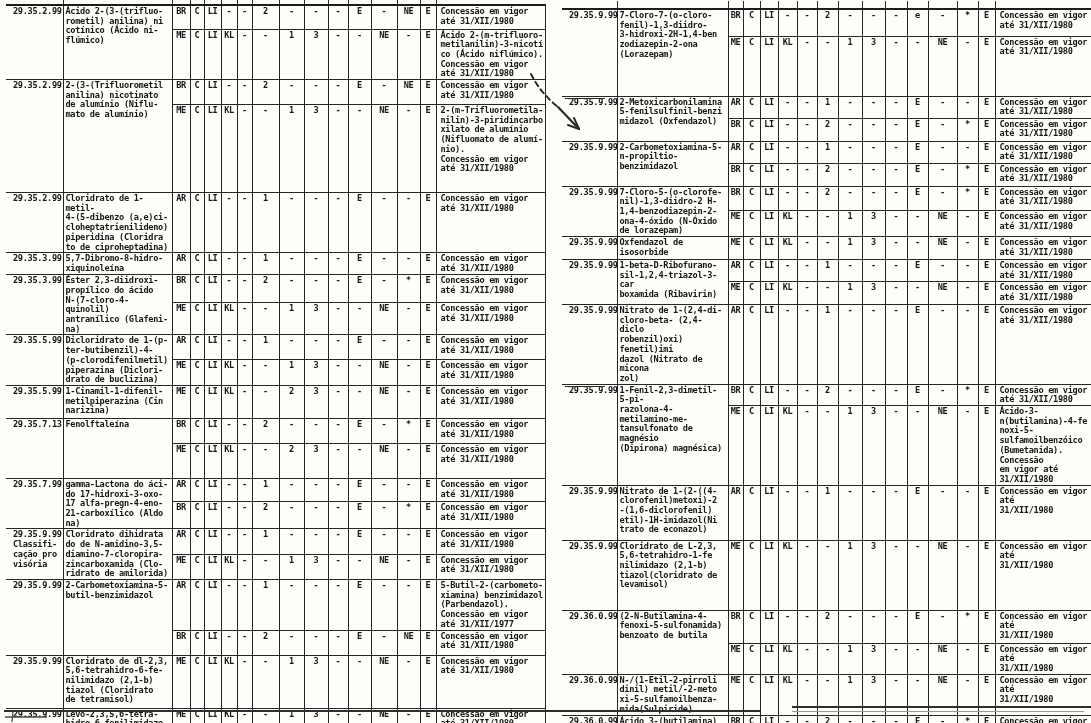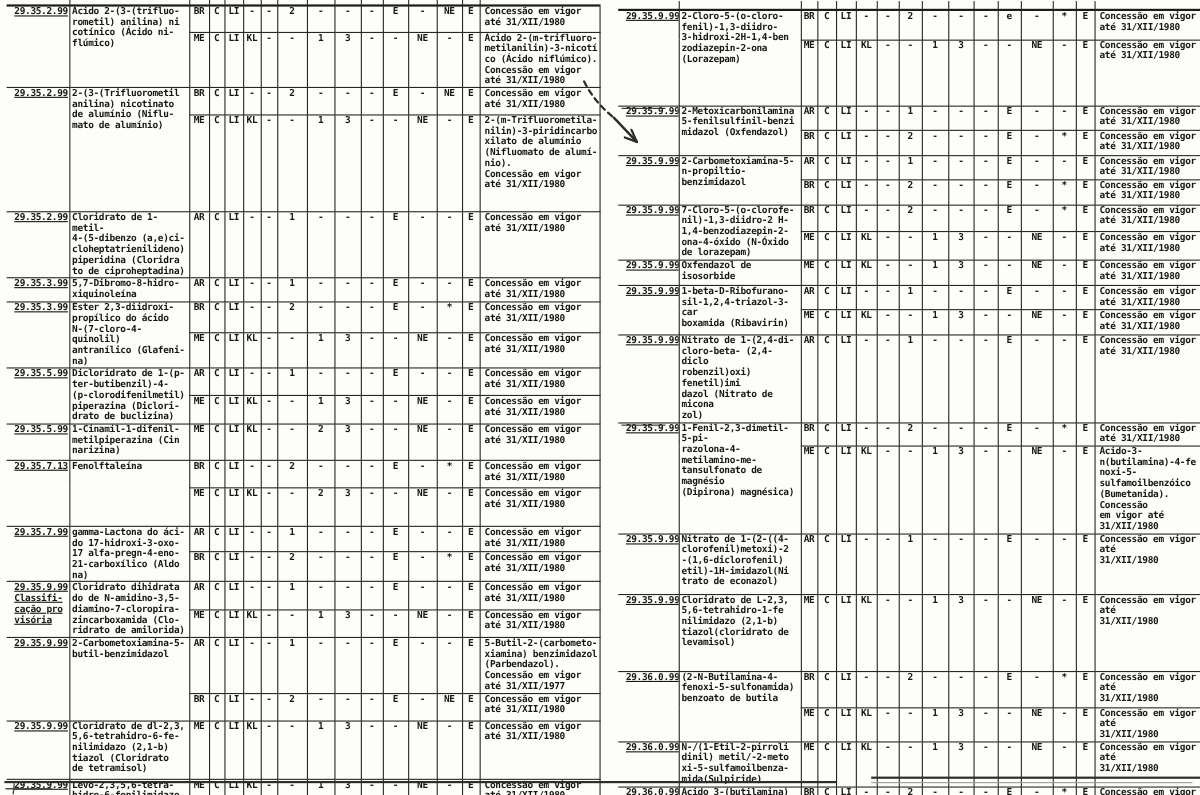--- a/index.html
+++ b/index.html
@@ -9,21 +9,21 @@
   }
   .tbl-region{position:absolute;}
   table.grant{border-collapse:collapse;table-layout:fixed;width:100%;}
   table.grant td{
     border:1px solid #262626;vertical-align:top;overflow:hidden;
     font-size:8.6px;line-height:9.7px;letter-spacing:-0.3px;font-weight:700;
     padding:1px 1px 0 2px;white-space:pre-line;
   }
   table.grant tr.entry-first td{border-top:1.6px solid #1c1c1c;}
   table.grant{border-top:2px solid #1c1c1c;border-bottom:1.6px solid #1c1c1c;}
-  table.grant td.code{border-left:none;padding-left:7px;position:relative;text-decoration:underline;}
+  table.grant td.code{border-left:none;padding-left:7px;position:relative;}
   table.grant td.val{text-align:center;padding:1px 0 0 0;}
   table.grant td.note{padding-left:4px;}
   table.grant.cut-right td.note{border-right:none;}
   .code-over{position:absolute;top:1px;left:3px;width:40px;border-top:1.7px solid #2a2a2a;}
   .stub{position:absolute;width:1px;background:#2a2a2a;}
   .rule{position:absolute;background:#2e2e2e;}
   .rule-thin{position:absolute;background:#9a9a96;}
   svg.marks{position:absolute;left:0;top:0;z-index:6;pointer-events:none;}
 </style>
 </head>
@@ -519,21 +519,21 @@
           <col style="width: 22px;">
           <col style="width: 21px;">
           <col style="width: 29px;">
           <col style="width: 21px;">
           <col style="width: 17px;">
           <col style="width: 96px;">
         </colgroup>
         <tbody>
           <tr class="entry-first" style="height: 27px;">
             <td class="code" rowspan="2">29.35.9.99</td>
-            <td class="name" rowspan="2">2-Cloro-5-(o-cloro-
+            <td class="name" rowspan="2">7-Cloro-7-(o-cloro-
 fenil)-1,3-diidro-
 3-hidroxi-2H-1,4-ben
 zodiazepin-2-ona
 (Lorazepam)</td>
             <td class="val">BR</td>
             <td class="val">C</td>
             <td class="val">LI</td>
             <td class="val">-</td>
             <td class="val">-</td>
             <td class="val">2</td>

